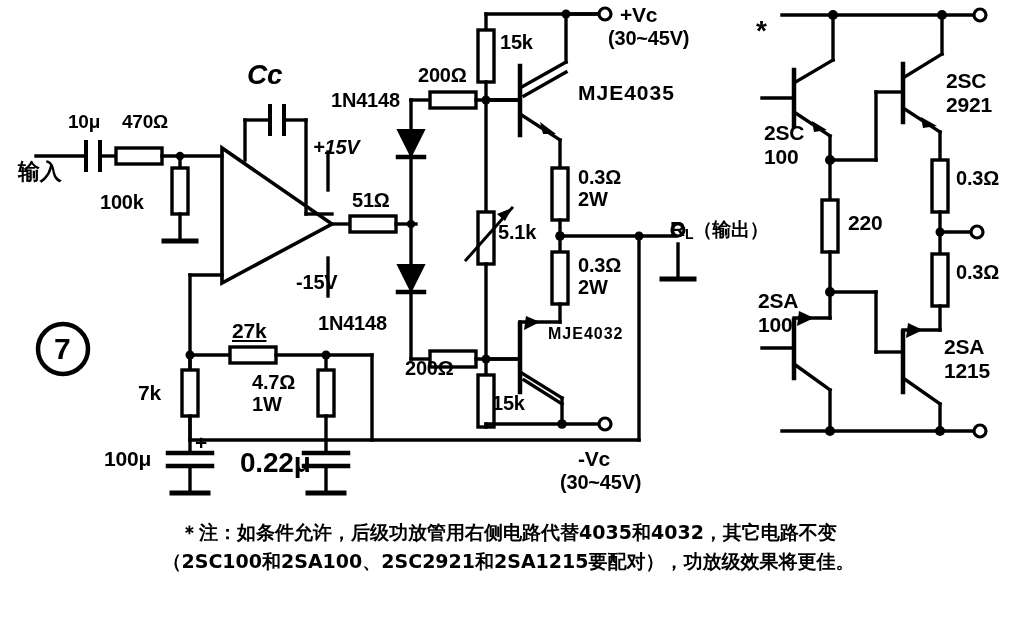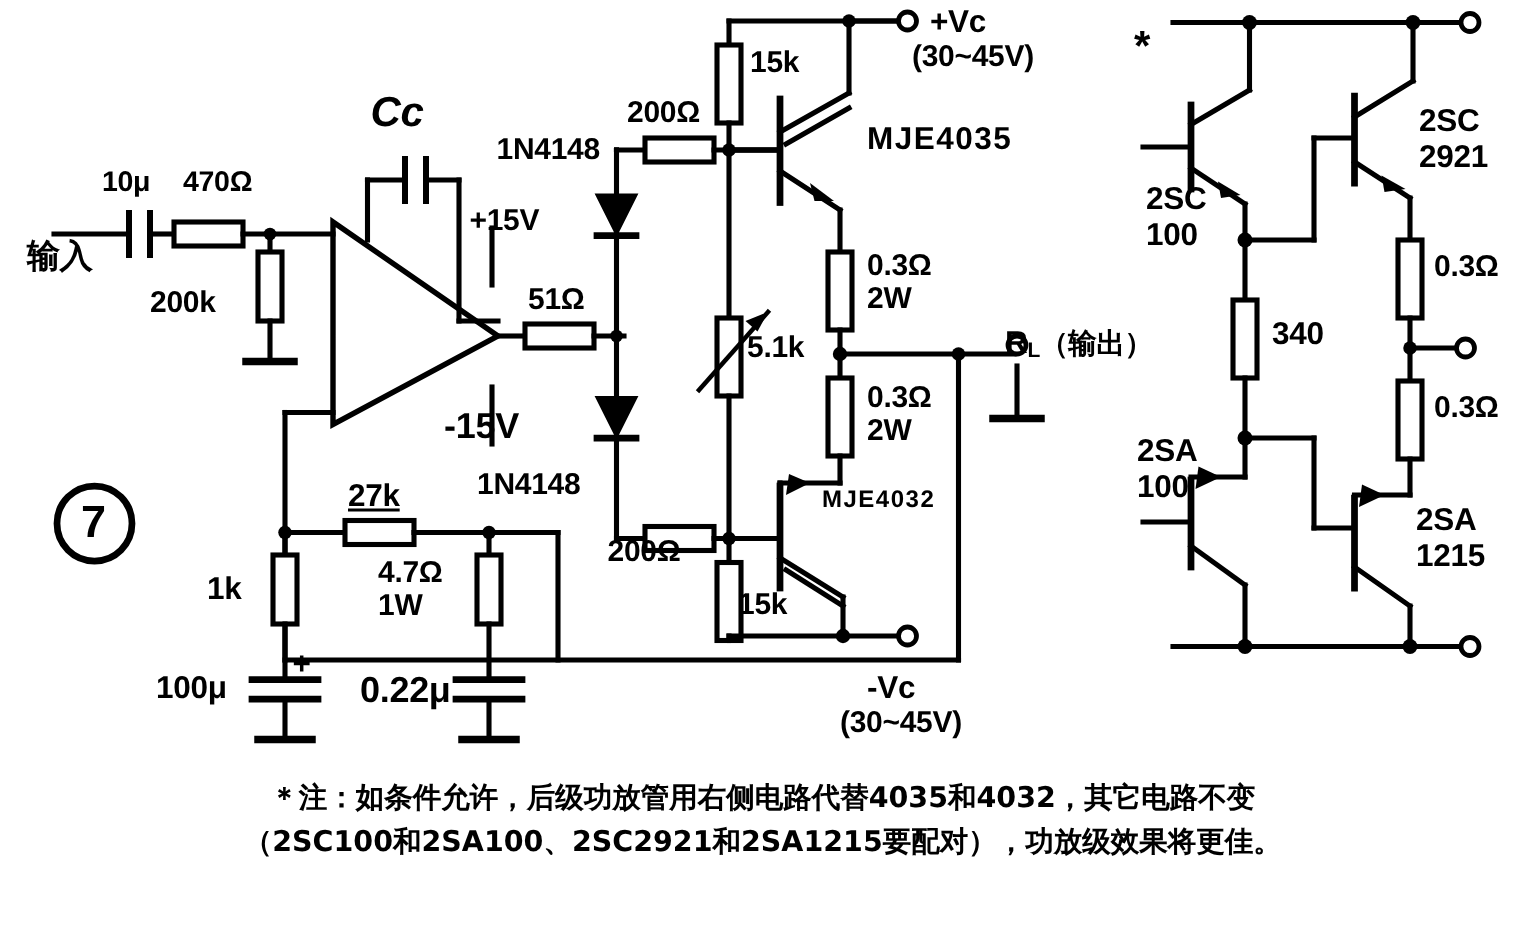--- a/index.html
+++ b/index.html
@@ -259,26 +259,26 @@
       <circle cx="940" cy="431" r="5" fill="#000" stroke="none"></circle>
       <circle cx="980" cy="431" r="6" fill="#fff" stroke="#000" stroke-width="3.2"></circle>
 
       <circle cx="63" cy="349" r="25" fill="#fff" stroke="#000" stroke-width="4.5"></circle>
     </g>
   </svg>
 
   <div class="lbl cjk" style="left:18px;top:160px;font-size:22px;">输入</div>
   <div class="lbl" style="left:68px;top:112px;font-size:19px;">10μ</div>
   <div class="lbl" style="left:122px;top:112px;font-size:19px;">470Ω</div>
-  <div class="lbl" style="left:100px;top:192px;font-size:20px;">200k</div>
+  <div class="lbl" style="left:100px;top:192px;font-size:20px;">100k</div>
 
   <div class="lbl" style="left:247px;top:60px;font-size:28px;font-style:italic;">Cc</div>
 
-  <div class="lbl" style="left:313px;top:137px;font-size:20px;">+15V</div>
-  <div class="lbl" style="left:296px;top:272px;font-size:24px;">-15V</div>
+  <div class="lbl" style="left:313px;top:137px;font-size:20px;font-style:italic;">+15V</div>
+  <div class="lbl" style="left:296px;top:272px;font-size:20px;">-15V</div>
 
   <div class="lbl" style="left:352px;top:190px;font-size:20px;">51Ω</div>
 
   <div class="lbl" style="left:331px;top:90px;font-size:20px;">1N4148</div>
   <div class="lbl" style="left:318px;top:313px;font-size:20px;">1N4148</div>
 
   <div class="lbl" style="left:418px;top:65px;font-size:20px;">200Ω</div>
   <div class="lbl" style="left:405px;top:358px;font-size:20px;">200Ω</div>
 
   <div class="lbl" style="left:500px;top:32px;font-size:20px;">15k</div>
@@ -297,45 +297,45 @@
   <div class="lbl" style="left:620px;top:4px;font-size:21px;">+Vc</div>
   <div class="lbl" style="left:608px;top:28px;font-size:20px;">(30~45V)</div>
   <div class="lbl" style="left:578px;top:448px;font-size:21px;">-Vc</div>
   <div class="lbl" style="left:560px;top:472px;font-size:20px;">(30~45V)</div>
 
   <div class="lbl" style="left:670px;top:218px;font-size:21px;">
     <span>R</span><span style="font-size:14px;vertical-align:-3px;">L</span><span class="cjk" style="font-size:19px;">（输出）</span>
   </div>
 
   <div class="lbl" style="left:232px;top:320px;font-size:21px;text-decoration:underline;">27k</div>
-  <div class="lbl" style="left:138px;top:382px;font-size:21px;">1k</div>
+  <div class="lbl" style="left:138px;top:382px;font-size:21px;">7k</div>
   <div class="lbl" style="left:104px;top:448px;font-size:21px;">100μ</div>
   <div class="lbl" style="left:195px;top:432px;font-size:21px;">+</div>
 
   <div class="lbl" style="left:252px;top:372px;font-size:20px;">4.7Ω</div>
   <div class="lbl" style="left:252px;top:394px;font-size:20px;">1W</div>
-  <div class="lbl" style="left:240px;top:448px;font-size:24px;">0.22μ</div>
+  <div class="lbl" style="left:240px;top:448px;font-size:28px;">0.22μ</div>
 
   <div class="lbl" style="left:54px;top:333px;font-size:30px;">7</div>
 
   <div class="lbl" style="left:756px;top:16px;font-size:28px;">*</div>
 
   <div class="lbl" style="left:764px;top:122px;font-size:21px;">2SC</div>
   <div class="lbl" style="left:764px;top:146px;font-size:21px;">100</div>
 
   <div class="lbl" style="left:946px;top:70px;font-size:21px;">2SC</div>
   <div class="lbl" style="left:946px;top:94px;font-size:21px;">2921</div>
 
   <div class="lbl" style="left:758px;top:290px;font-size:21px;">2SA</div>
   <div class="lbl" style="left:758px;top:314px;font-size:21px;">100</div>
 
   <div class="lbl" style="left:944px;top:336px;font-size:21px;">2SA</div>
   <div class="lbl" style="left:944px;top:360px;font-size:21px;">1215</div>
 
-  <div class="lbl" style="left:848px;top:212px;font-size:21px;">340</div>
+  <div class="lbl" style="left:848px;top:212px;font-size:21px;">220</div>
   <div class="lbl" style="left:956px;top:168px;font-size:20px;">0.3Ω</div>
   <div class="lbl" style="left:956px;top:262px;font-size:20px;">0.3Ω</div>
 
   <div id="notes">
     <div class="note-line">＊注：如条件允许，后级功放管用右侧电路代替4035和4032，其它电路不变</div>
     <div class="note-line l2">（2SC100和2SA100、2SC2921和2SA1215要配对），功放级效果将更佳。</div>
   </div>
 
 </div>
 

